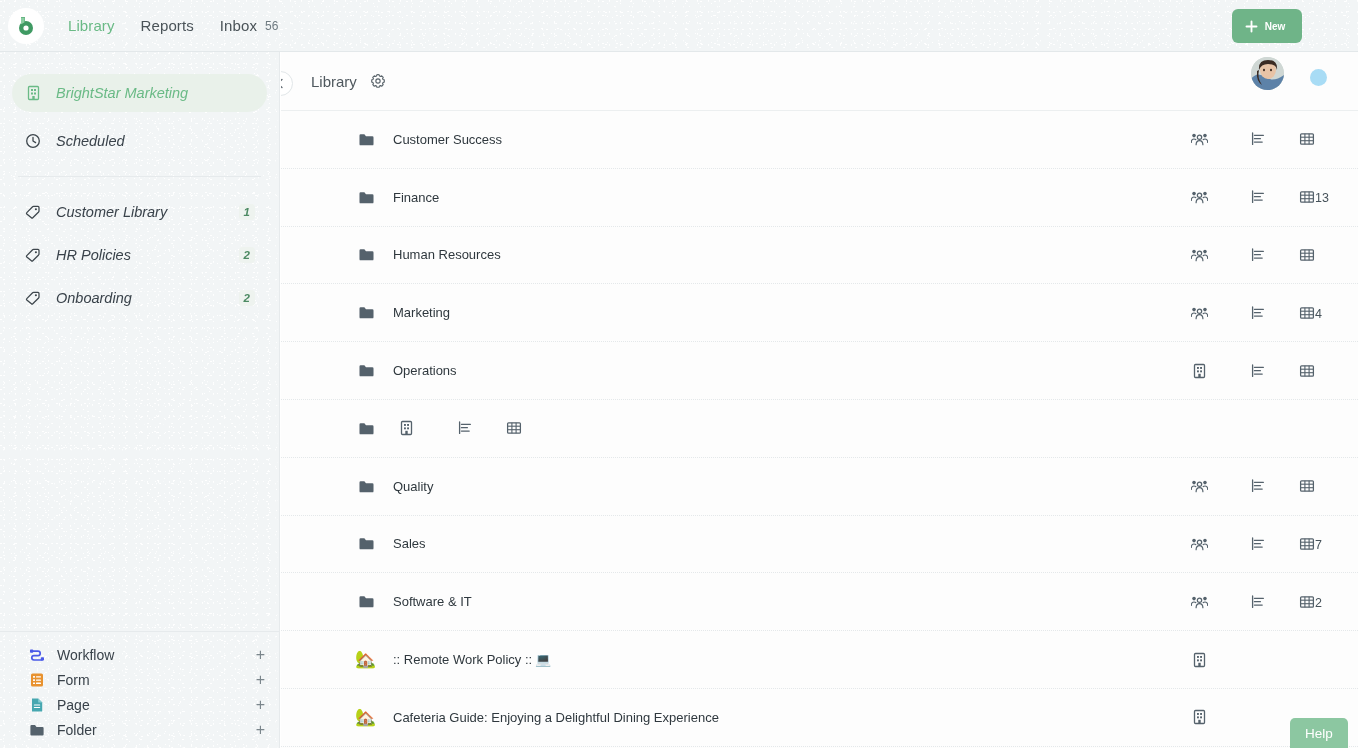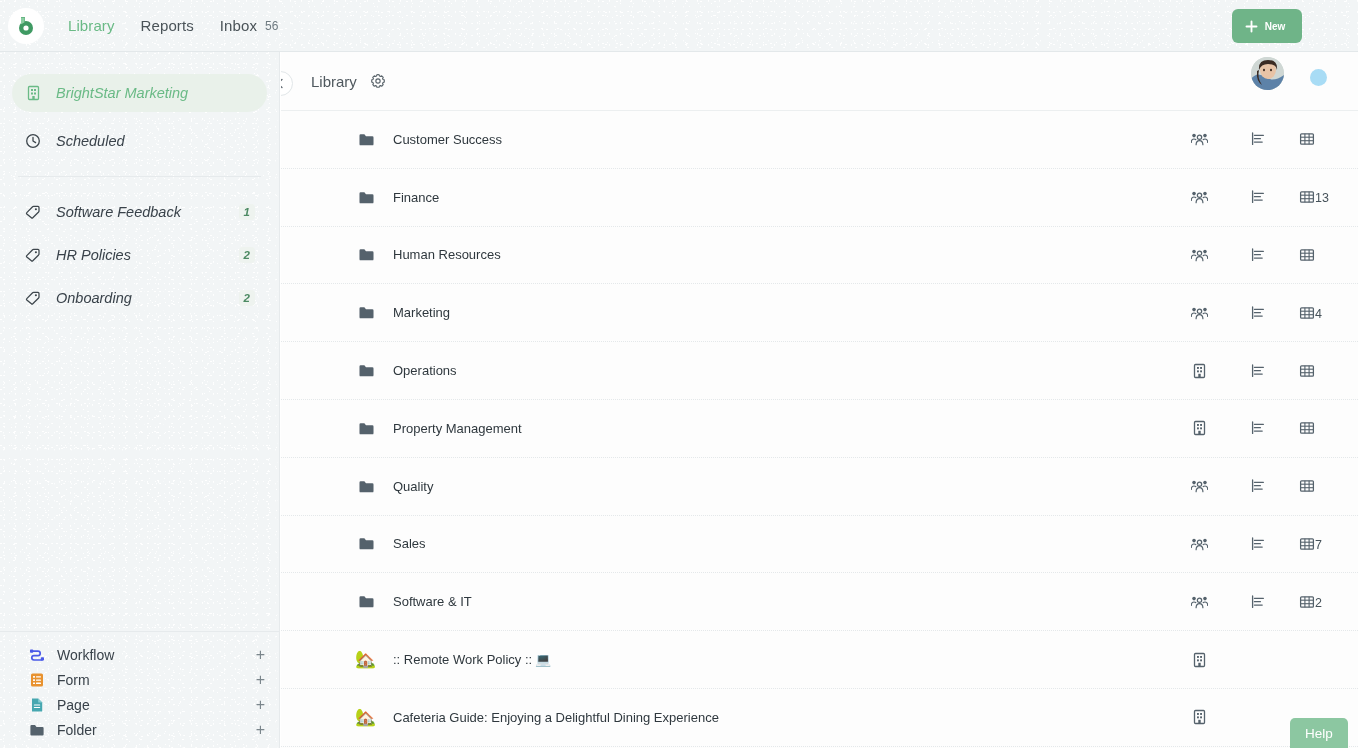--- a/index.html
+++ b/index.html
@@ -286,21 +286,21 @@
 
       <div class="side-divider"></div>
 
       <div class="side-item">
         <span class="side-ico">
           <svg width="16" height="16" viewBox="0 0 16 16">
             <path d="M1.8 8.6 L7.6 2.8 a1.4 1.4 0 0 1 1 -.4 H13 a1 1 0 0 1 1 1 v3.6 a1.4 1.4 0 0 1 -.4 1 L7.8 13.8 a1 1 0 0 1 -1.4 0 L1.8 10 a1 1 0 0 1 0 -1.4 Z" fill="none" stroke="#3d464c" stroke-width="1.25"></path>
             <circle cx="10.9" cy="5.2" r="1.05" fill="#3d464c"></circle>
           </svg>
         </span>
-        <span class="side-label">Software Feedback</span>
+        <span class="side-label">Customer Library</span>
         <span class="side-badge">1</span>
       </div>
 
       <div class="side-gap"></div>
 
       <div class="side-item">
         <span class="side-ico">
           <svg width="16" height="16" viewBox="0 0 16 16">
             <path d="M1.8 8.6 L7.6 2.8 a1.4 1.4 0 0 1 1 -.4 H13 a1 1 0 0 1 1 1 v3.6 a1.4 1.4 0 0 1 -.4 1 L7.8 13.8 a1 1 0 0 1 -1.4 0 L1.8 10 a1 1 0 0 1 0 -1.4 Z" fill="none" stroke="#3d464c" stroke-width="1.25"></path>
             <circle cx="10.9" cy="5.2" r="1.05" fill="#3d464c"></circle>
@@ -574,21 +574,20 @@
               <line x1="10.1" y1="2.8" x2="10.1" y2="13.2" stroke="#55626c" stroke-width="1.1"></line>
             </svg>
           </div>
         </div>
         <div class="row">
           <div class="row-ico">
             <svg width="17" height="17" viewBox="0 0 16 16">
               <path d="M1.4 4.2 a1.1 1.1 0 0 1 1.1 -1.1 H6 l1.5 1.8 H13.5 a1.1 1.1 0 0 1 1.1 1.1 V12.4 a1.1 1.1 0 0 1 -1.1 1.1 H2.5 a1.1 1.1 0 0 1 -1.1 -1.1 Z" fill="#55626c"></path>
             </svg>
           </div>
-          <div class="row-title">Property Management</div>
           <div class="cell cell-share">
             <svg width="15" height="16" viewBox="0 0 15 16">
               <rect x="2.5" y="1.5" width="10" height="13" rx="1" fill="none" stroke="#55626c" stroke-width="1.3"></rect>
               <rect x="5" y="4" width="1.9" height="1.9" fill="#55626c"></rect>
               <rect x="8.1" y="4" width="1.9" height="1.9" fill="#55626c"></rect>
               <rect x="5" y="7.4" width="1.9" height="1.9" fill="#55626c"></rect>
               <rect x="8.1" y="7.4" width="1.9" height="1.9" fill="#55626c"></rect>
               <rect x="6.3" y="10.8" width="2.4" height="3.7" fill="#55626c"></rect>
             </svg>
           </div>

